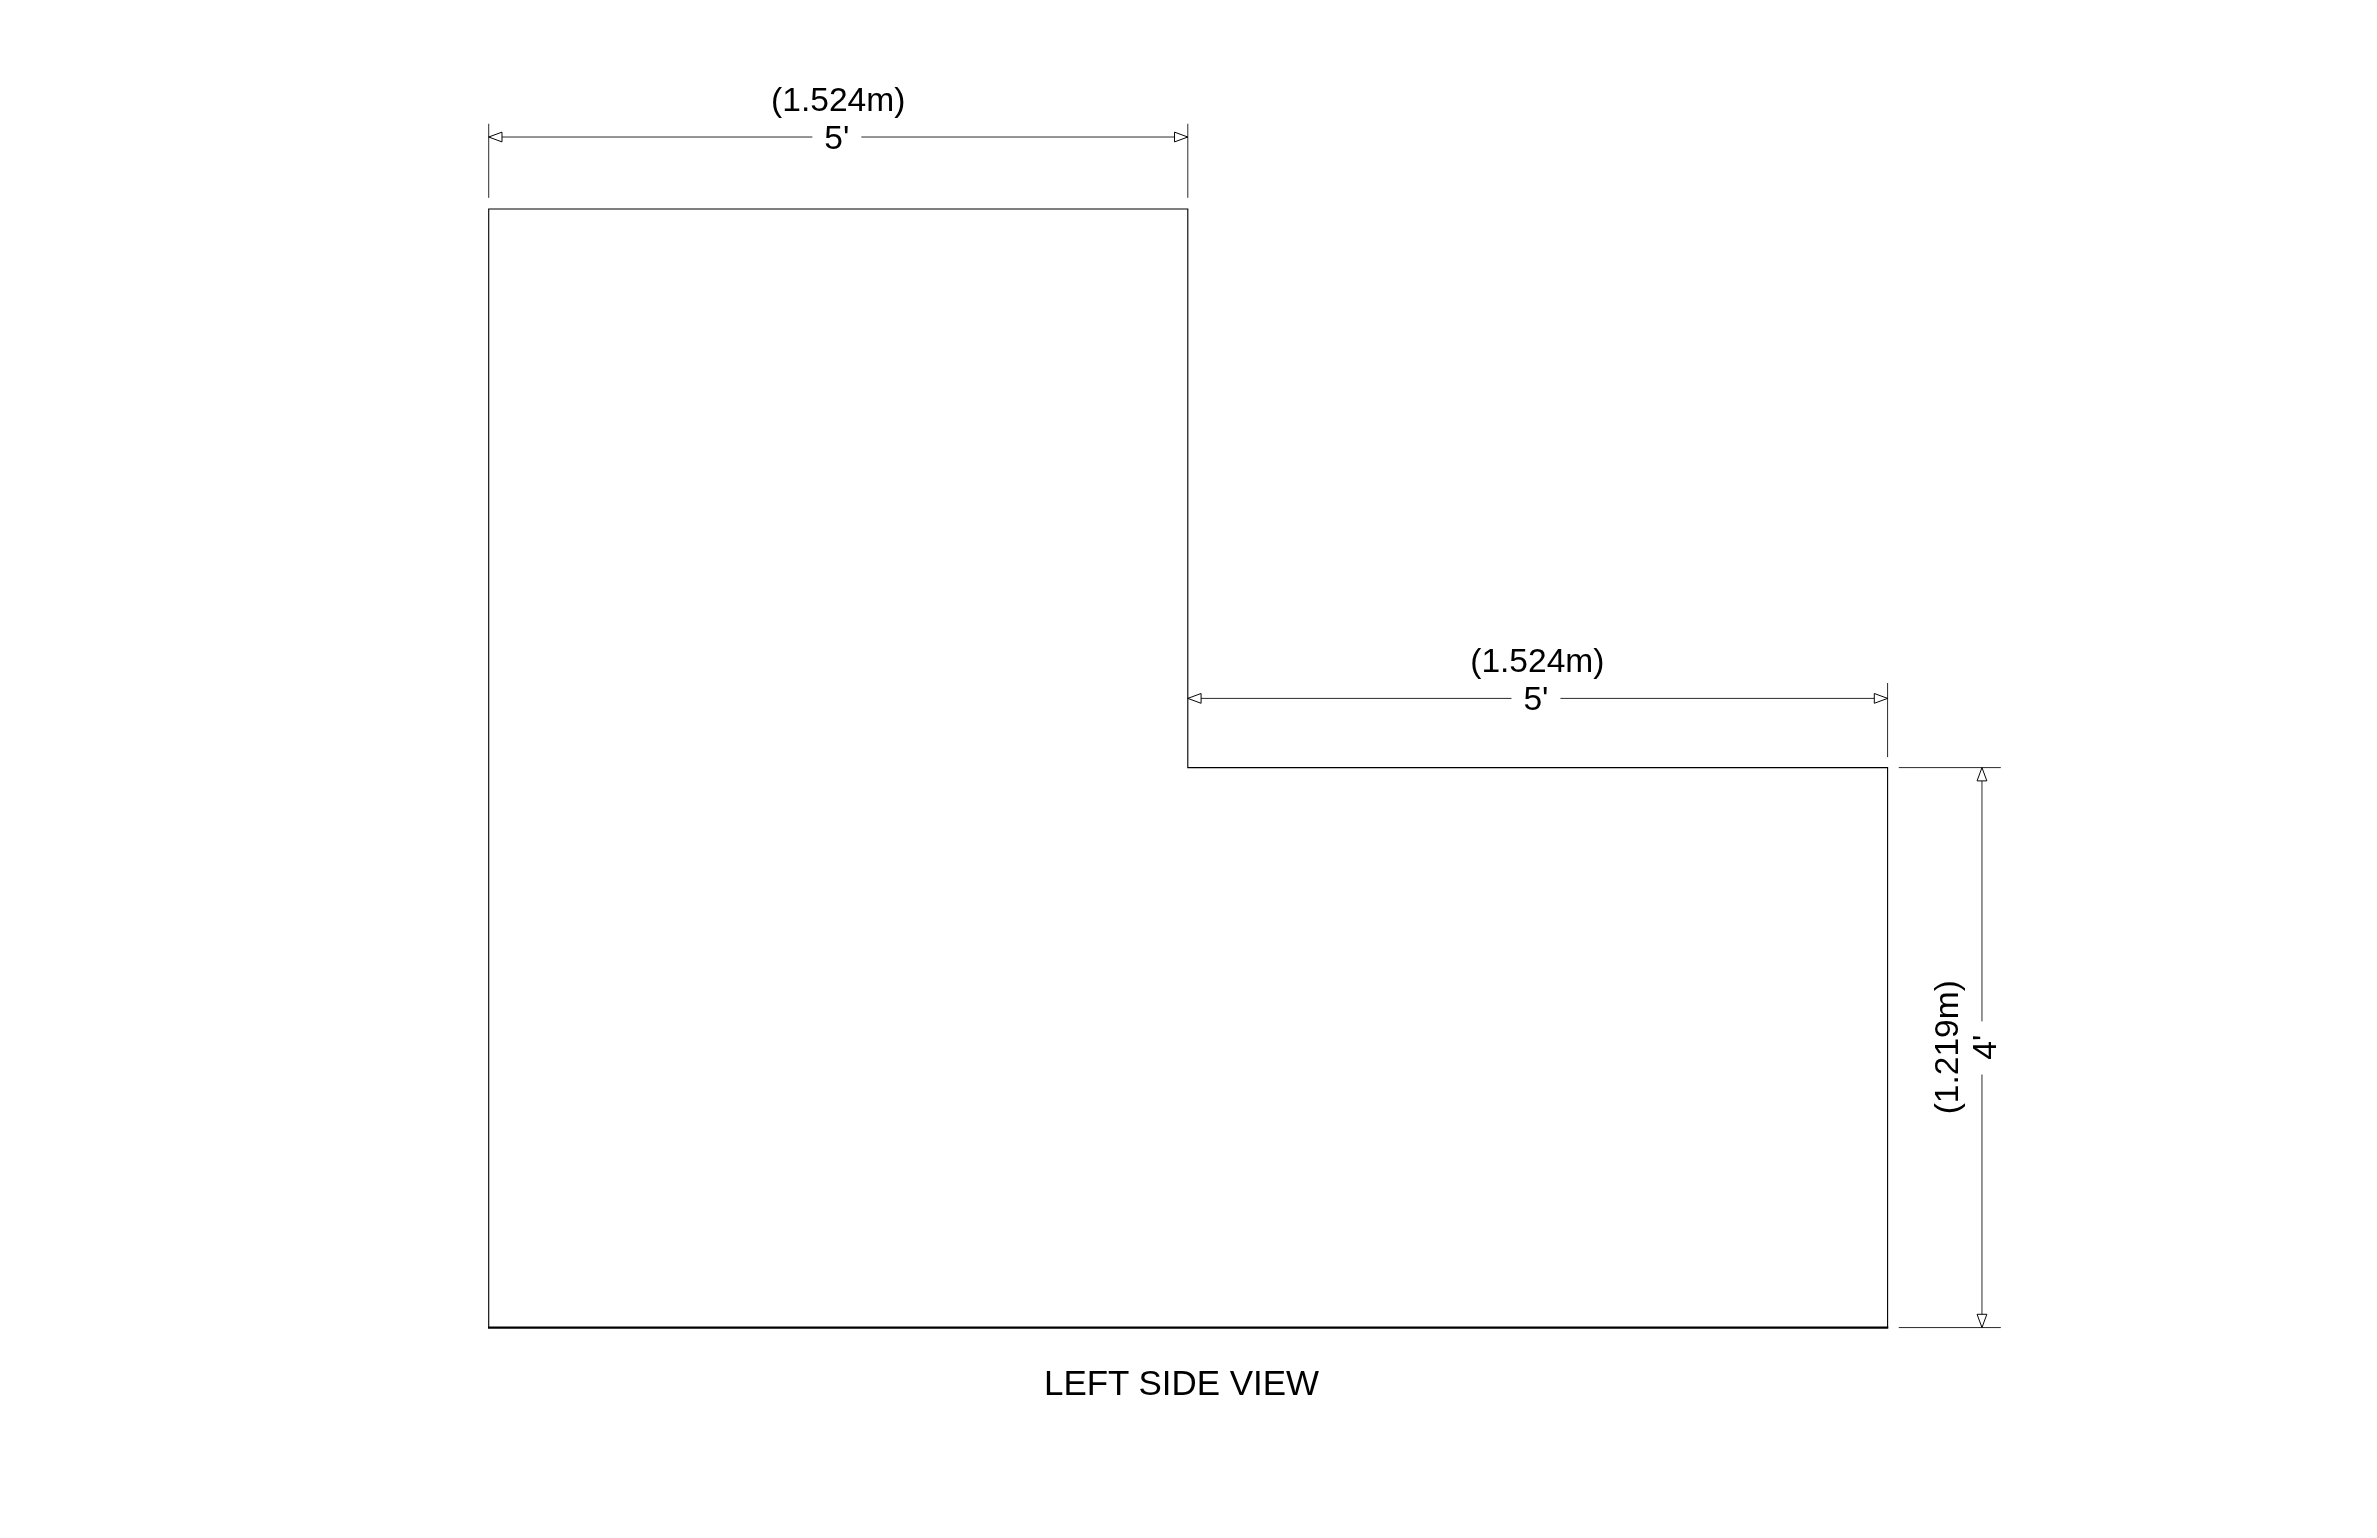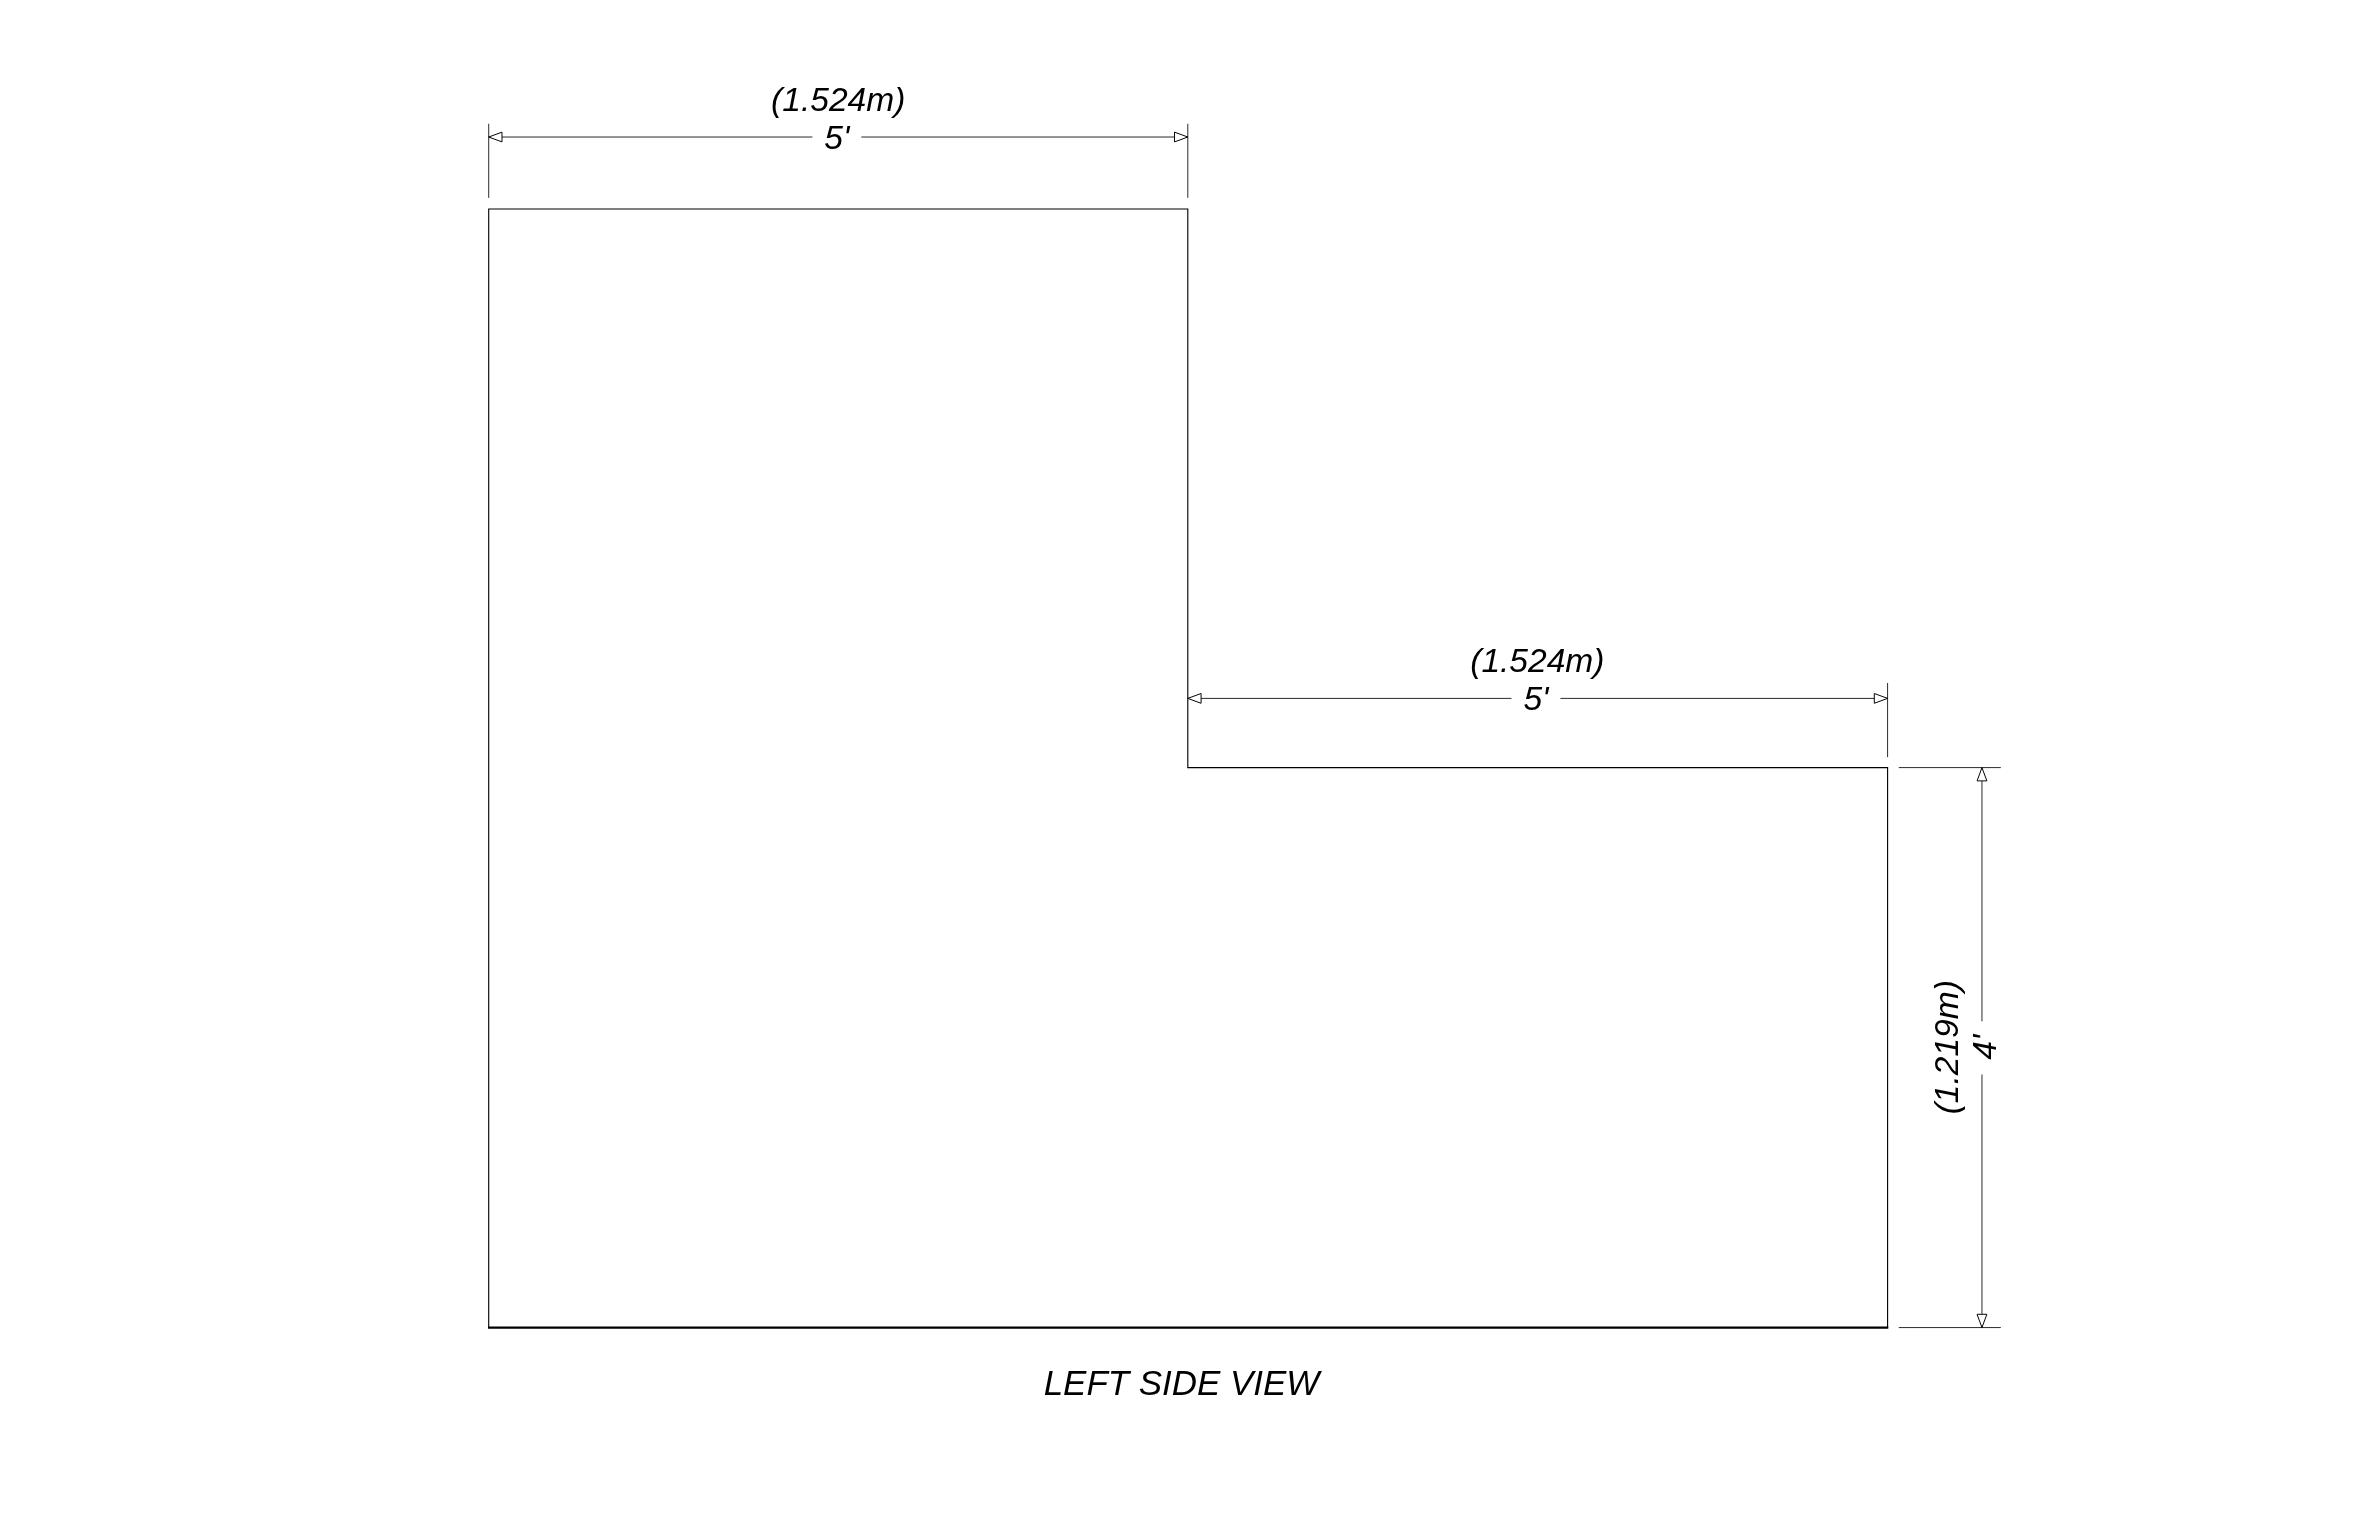--- a/index.html
+++ b/index.html
@@ -10,21 +10,20 @@
     margin:0;
     padding:0;
     background:var(--bg);
   }
   .canvas{
     position:relative;
     width:2104px;
     height:1538px;
     background:var(--bg);
     overflow:hidden;
-    font-style:italic;
   }
   svg{display:block;}
   .outline{
     fill:none;
     stroke:var(--line);
     stroke-width:1.6px;
     stroke-linejoin:miter;
   }
   .outline-bold{
     stroke:var(--line);

